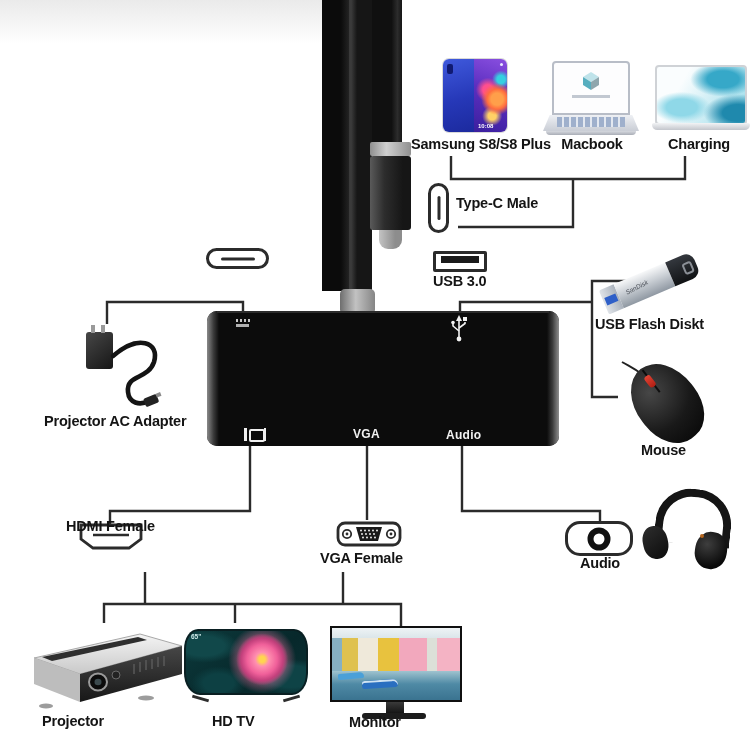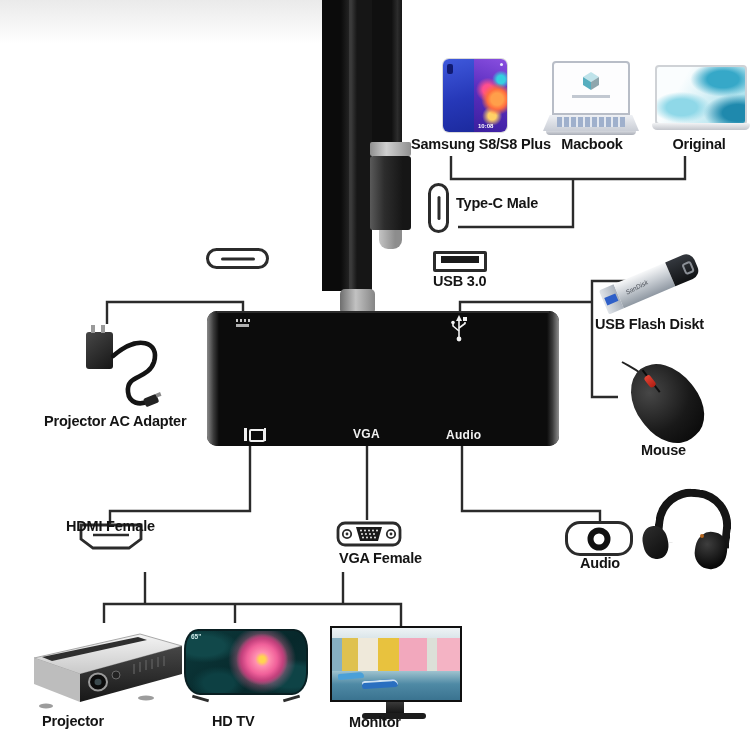--- a/index.html
+++ b/index.html
@@ -219,21 +219,21 @@
     <div class="lip"></div>
   </div>
 
   <div class="abs chrome">
     <div class="screen"></div>
     <div class="base"></div>
   </div>
 
   <div class="label center" style="left:411px;top:136px;width:132px;">Samsung S8/S8 Plus</div>
   <div class="label center" style="left:552px;top:136px;width:80px;">Macbook</div>
-  <div class="label center" style="left:651px;top:136px;width:96px;">Original</div>
+  <div class="label center" style="left:651px;top:136px;width:96px;">Charging</div>
 
   <div class="abs tcvert">
       <i></i>
     </div>
   <div class="label" style="left:456px;top:195px;">Type-C Male</div>
 
   <div class="abs tchorz">
       <i></i>
     </div>
 
@@ -326,21 +326,21 @@
       <circle cx="26" cy="16" r="0.9"></circle>
         <circle cx="30" cy="16" r="0.9"></circle>
         <circle cx="34" cy="16" r="0.9"></circle>
         <circle cx="38" cy="16" r="0.9"></circle>
       <circle cx="27" cy="19.5" r="0.9"></circle>
         <circle cx="31" cy="19.5" r="0.9"></circle>
         <circle cx="35" cy="19.5" r="0.9"></circle>
         <circle cx="39" cy="19.5" r="0.9"></circle>
     </g>
   </svg>
-  <div class="label" style="left:320px;top:550px;margin-left:19px;">VGA Female</div>
+  <div class="label" style="left:320px;top:550px;">VGA Female</div>
 
   <div class="abs audioport">
       <i></i>
     </div>
   <div class="label center" style="left:571px;top:555px;width:58px;">Audio</div>
 
   <div class="abs hp">
     <div class="band"></div>
     <div class="cupL"></div>
     <div class="cupR"></div>

